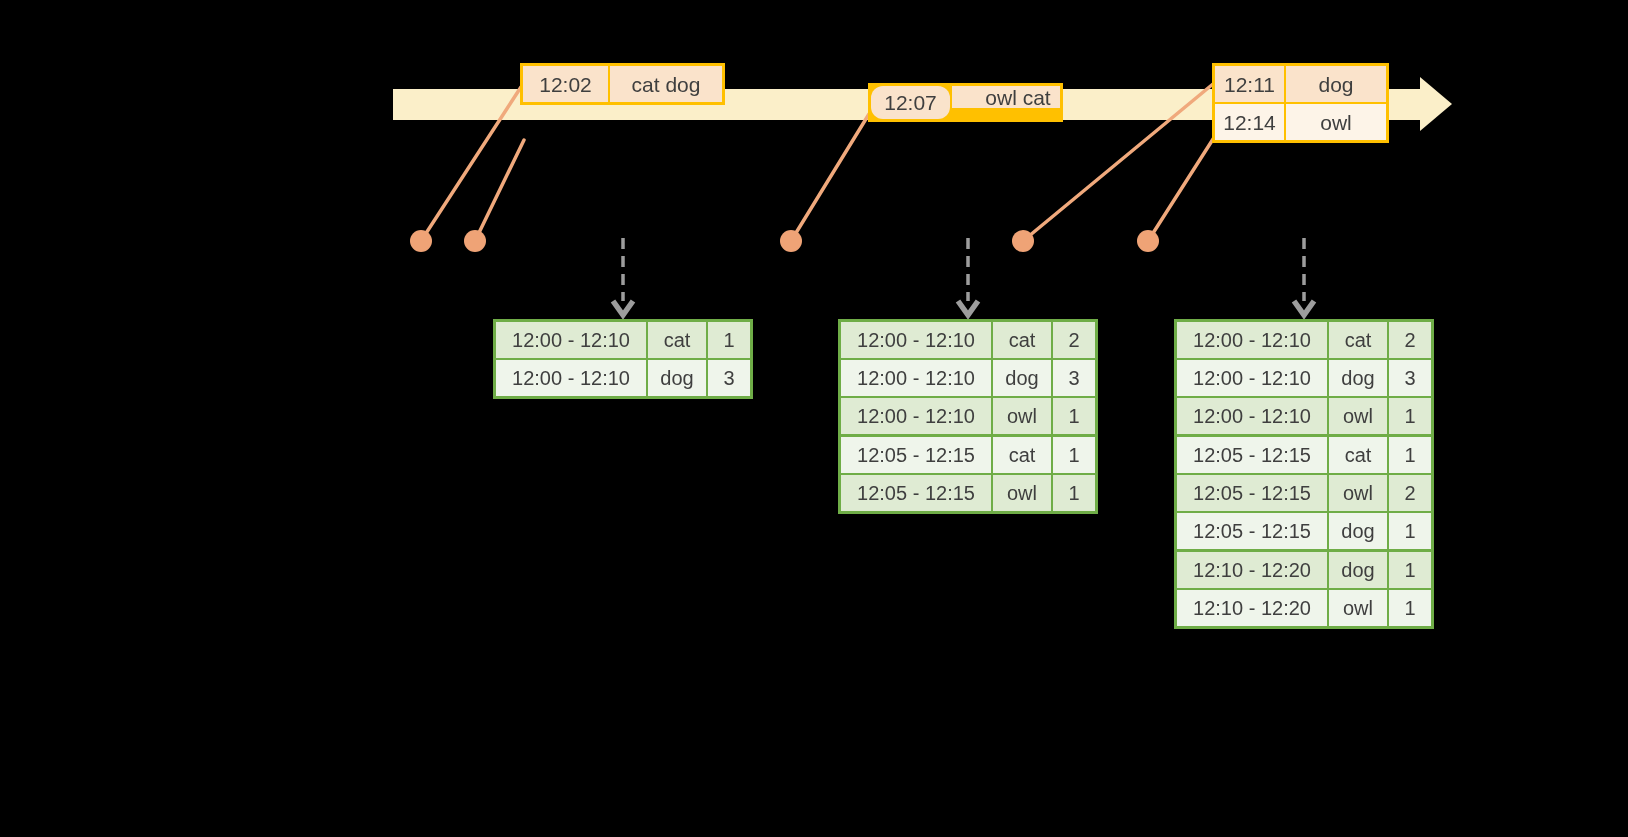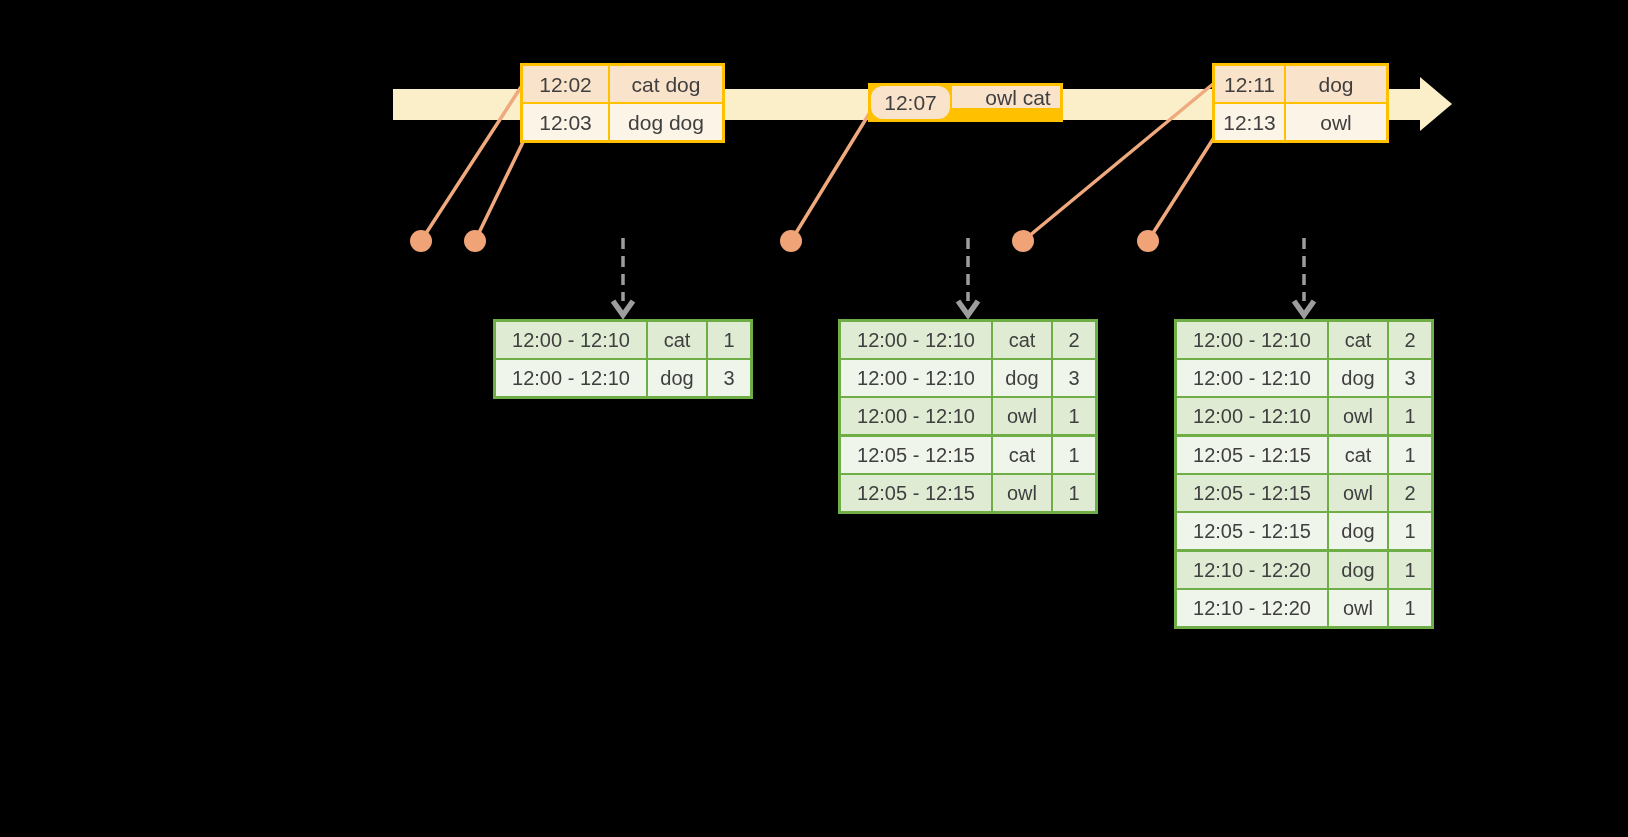--- a/index.html
+++ b/index.html
@@ -61,38 +61,34 @@
       <line x1="1304" y1="238" x2="1304" y2="301" stroke-width="3.5" stroke-dasharray="11 7"></line>
       <polyline points="1294,301 1304,315 1314,301" stroke-width="5.5"></polyline>
     </g>
   </svg>
 
   <div class="dtable ev-table" style="left:520px;top:63px">
       <div class="t-row">
         <div class="cell" style="width: 85px; height: 36px;">12:02</div>
         <div class="cell" style="width: 112px; height: 36px; text-align: center;">cat dog</div>
       </div>
-      <div class="t-row alt">
-        <div class="cell" style="width: 85px; height: 36px;">12:03</div>
-        <div class="cell" style="width: 112px; height: 36px;">dog dog</div>
-      </div>
     </div>
   <div class="dtable ev-table" style="left:868px;top:83px">
       <div class="t-row">
         <div class="cell" style="width: 79px; height: 33px; border-radius: 12px;">12:07</div>
         <div class="cell" style="width: 108px; height: 22px; padding-left: 24px;">owl cat</div>
       </div>
     </div>
   <div class="dtable ev-table" style="left:1212px;top:63px">
       <div class="t-row">
         <div class="cell" style="width: 69px; height: 36px; text-align: right;">12:11</div>
         <div class="cell" style="width: 100px; height: 36px;">dog</div>
       </div>
       <div class="t-row alt">
-        <div class="cell" style="width: 69px; height: 36px;">12:13</div>
+        <div class="cell" style="width: 69px; height: 36px;">12:14</div>
         <div class="cell" style="width: 100px; height: 36px;">owl</div>
       </div>
     </div>
 
   <div class="dtable res-table" style="left:493px;top:319px">
       <div class="t-row">
         <div class="cell" style="width: 150px; height: 36px;">12:00 - 12:10</div>
         <div class="cell" style="width: 58px; height: 36px;">cat</div>
         <div class="cell" style="width: 42px; height: 36px;">1</div>
       </div>

